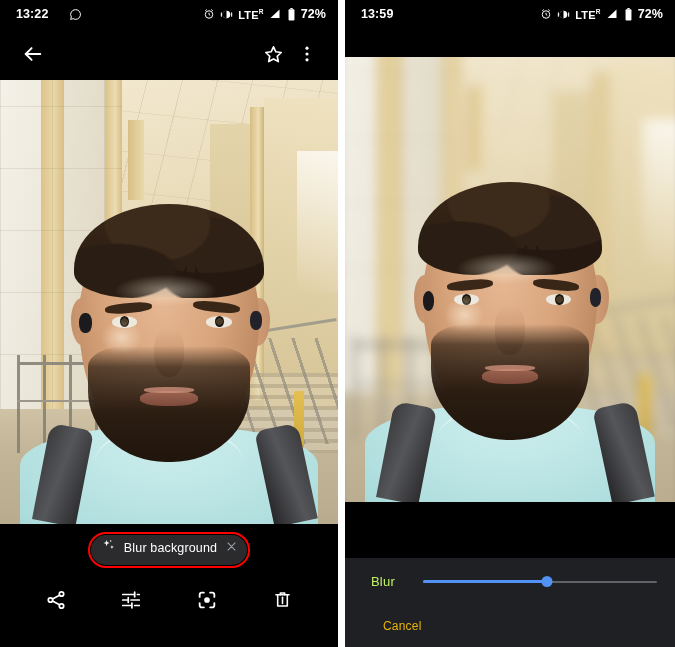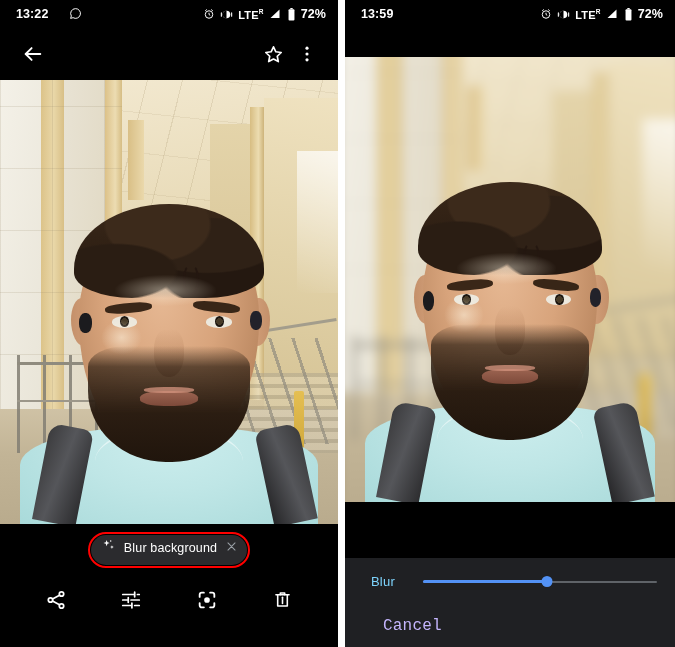--- a/index.html
+++ b/index.html
@@ -34,21 +34,21 @@
     height: 28px;
     background: #000000;
     display: flex;
     align-items: center;
     padding: 0 12px 0 16px;
     color: #ffffff;
     font-size: 12.5px;
     font-weight: bold;
     letter-spacing: .1px;
   }
-  .status-left { display:flex; align-items:flex-start; gap:21px; }
+  .status-left { display:flex; align-items:flex-end; gap:21px; }
   .status-right{ margin-left:auto; display:flex; align-items:center; gap:5px; }
   .status-time { font-size: 12.5px; font-weight: bold; }
   .sb-icon { display:inline-flex; align-items:center; justify-content:center; }
   .lte-txt { font-size: 11px; font-weight: bold; letter-spacing:.2px; }
   .lte-sup { font-size: 6.5px; vertical-align: super; font-weight:bold; }
   .batt-pct { font-size: 12.5px; font-weight: bold; }
 
   
   .appbar {
     height: 52px;
@@ -340,21 +340,21 @@
     height: 89px;
     display: flex; flex-direction: column;
   }
   .slider-row {
     height: 47px;
     display:flex; align-items:center;
     padding: 0 18px 0 26px;
     gap: 18px;
   }
   .slider-label {
-    color:#7dd3fc; font-size:13px; letter-spacing:.2px;
+    color:#bef264; font-size:13px; letter-spacing:.2px;
     min-width: 34px;
   }
   .slider {
     position: relative; flex:1; height: 20px; display:flex; align-items:center;
     cursor: pointer;
   }
   .track-bg {
     position:absolute; left:0; right:0; height:2px; background:#5f6368; border-radius:2px;
   }
   .track-fill {
@@ -363,23 +363,23 @@
   .thumb {
     position:absolute; width:11px; height:11px; border-radius:50%;
     background:#5392f5; transform: translateX(-50%);
   }
   .action-row {
     height: 42px;
     display:flex; align-items:center; justify-content:space-between;
     padding: 0 16px 0 24px;
   }
   .btn-cancel {
-    color:#c4b5fd; font-size:16px; letter-spacing:.2px;
+    color:#eab308; font-size:12px; letter-spacing:.2px;
     background:none; border:none; padding:8px 14px; cursor:pointer;
-    font-family:Liberation Mono, monospace;
+    font-family:Liberation Sans, sans-serif;
   }
   .btn-save {
     color:#8ab4f8; font-size:13px; letter-spacing:.2px;
     background:#35363a; border:none;
     padding:8px 22px; border-radius:6px; cursor:pointer;
     font-family:"Liberation Sans", sans-serif;
   }
 </style>
 </head>
 <body>

